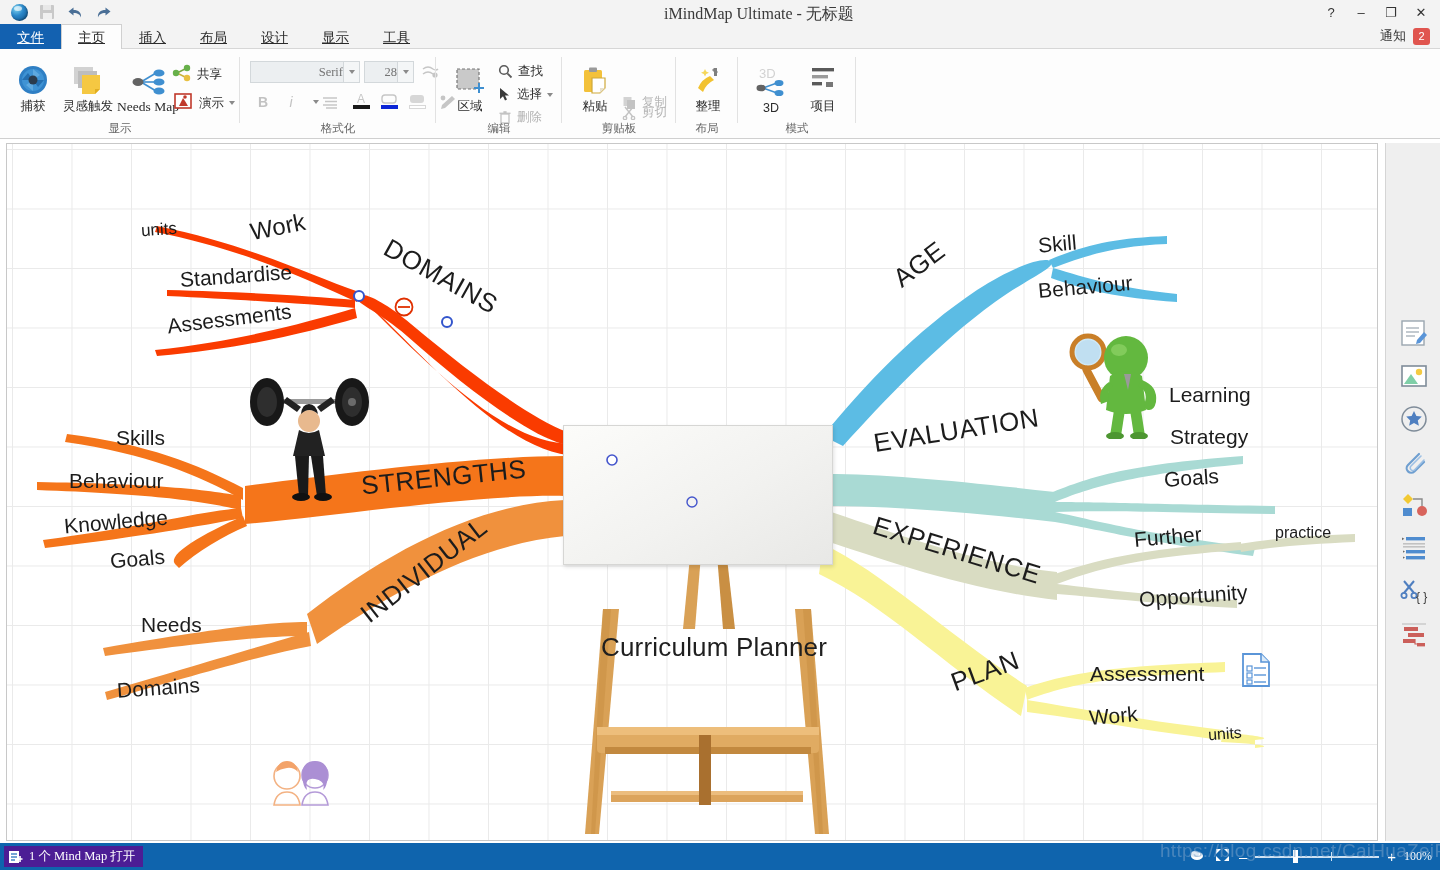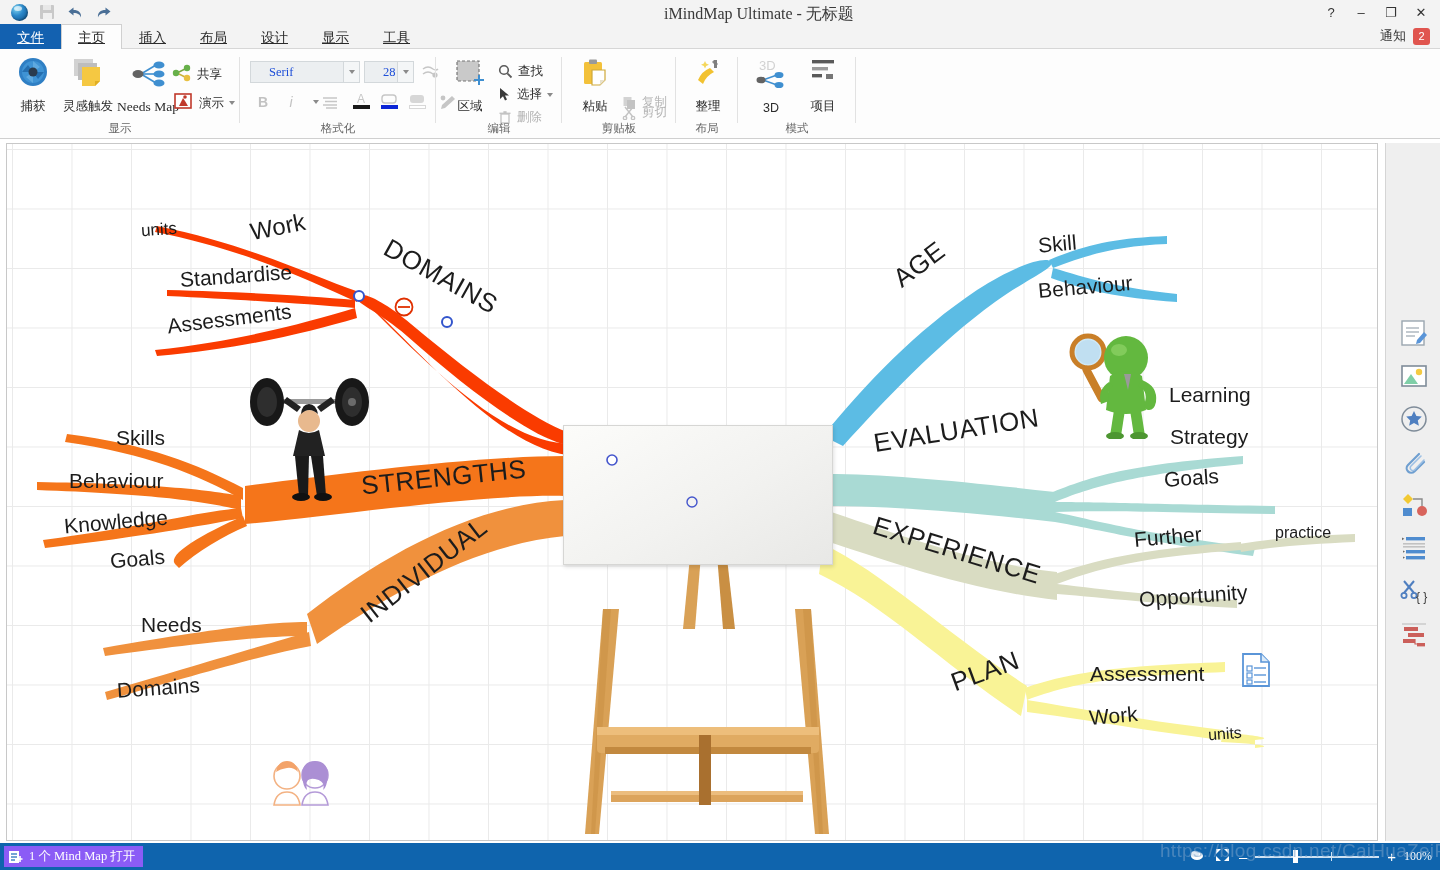--- a/index.html
+++ b/index.html
@@ -89,40 +89,40 @@
   .rgroup { position: absolute; top: 0; height: 90px; }
   .rgroup-sep {
     position: absolute; top: 8px; width: 1px; height: 66px; background: #e2e2e2;
   }
   .rgroup-title {
     position: absolute; bottom: 3px; width: 100%; text-align: center;
     font-size: 11.5px; color: #666;
   }
   .rbtn {
     position: absolute; display: flex; flex-direction: column; align-items: center;
-    justify-content: flex-end; cursor: default; user-select: none; gap: 8px;
+    justify-content: flex-end; cursor: default; user-select: none;
   }
   .rbtn-label { font-size: 12.5px; color: #2b2b2b; margin-top: 2px; white-space: nowrap; }
   .rbtn-label.mm { font-family: "Liberation Serif", serif; font-size: 13.5px; }
   .rbtn-ico { display: flex; align-items: center; justify-content: center; }
 
   .small-row {
     position: absolute; display: flex; align-items: center; gap: 5px;
     font-size: 12.5px; color: #2b2b2b; cursor: default;
   }
   .small-row.dim { color: #b4b4b4; }
 
   
   .fontbox {
     position: absolute; height: 22px; background: #eceff1; border: 1px solid #d3d8db;
     display: flex; align-items: center;
   }
   .fontbox .fval {
     flex: 1; padding-left: 18px; font-family: "Liberation Serif", serif;
-    font-size: 12.5px; color: #1d4ed8;
+    font-size: 12.5px; color: #737373; text-align: right;
   }
   .combo-arrow {
     width: 16px; height: 20px; border-left: 1px solid #d3d8db; background: #f4f6f7;
     display: flex; align-items: center; justify-content: center;
   }
   .caret-d {
     width: 0; height: 0; border-left: 3.5px solid transparent; border-right: 3.5px solid transparent;
     border-top: 4px solid #8a8a8a;
   }
   .fmt-btn {
@@ -180,21 +180,21 @@
   }
 
   
   .statusbar {
     position: absolute; left: 0; bottom: 0; width: 1440px; height: 27px;
     background: #0f64ad;
   }
   .status-left {
     position: absolute; left: 4px; top: 3px; height: 21px;
     display: flex; align-items: center; gap: 5px; padding: 0 8px 0 4px;
-    background: #8b5cf6; cursor: default;
+    background: #4c1d95; cursor: default;
   }
   .status-left-text {
     font-family: "Liberation Serif", serif; font-size: 12.5px; color: #fff;
   }
   .status-right {
     position: absolute; right: 8px; top: 0; height: 27px;
     display: flex; align-items: center; gap: 8px;
   }
   .zoom-slider {
     position: relative; width: 124px; height: 12px; display: flex; align-items: center;
@@ -703,20 +703,21 @@
 
       <rect x="48" y="292" width="192" height="11" fill="#dca45c"></rect>
       <rect x="48" y="292" width="192" height="4" fill="#ecbd7e"></rect>
 
       <rect x="136" y="236" width="12" height="70" fill="#a9702f"></rect>
     </svg>
 
     <div style="position:absolute; left:556px; top:281px; width:270px; height:140px;
                 background:linear-gradient(150deg,#fcfcfa 0%,#f2f2f0 55%,#e8e8e6 100%);
                 border:1px solid #d6d6d4; box-shadow:1px 2px 4px rgba(0,0,0,.12);"></div>
+    <div class="central-text">Curriculum Planner</div>
     <svg style="position:absolute; left:597px; top:308px;" width="16" height="16" viewBox="0 0 16 16">
       <circle cx="8" cy="8" r="5" fill="#ffffff" stroke="#4455cc" stroke-width="1.6"></circle>
     </svg>
     <svg style="position:absolute; left:677px; top:350px;" width="16" height="16" viewBox="0 0 16 16">
       <circle cx="8" cy="8" r="5" fill="none" stroke="#4455cc" stroke-width="1.4"></circle>
     </svg>
 
   </div>
 
   <div class="sidebar">

